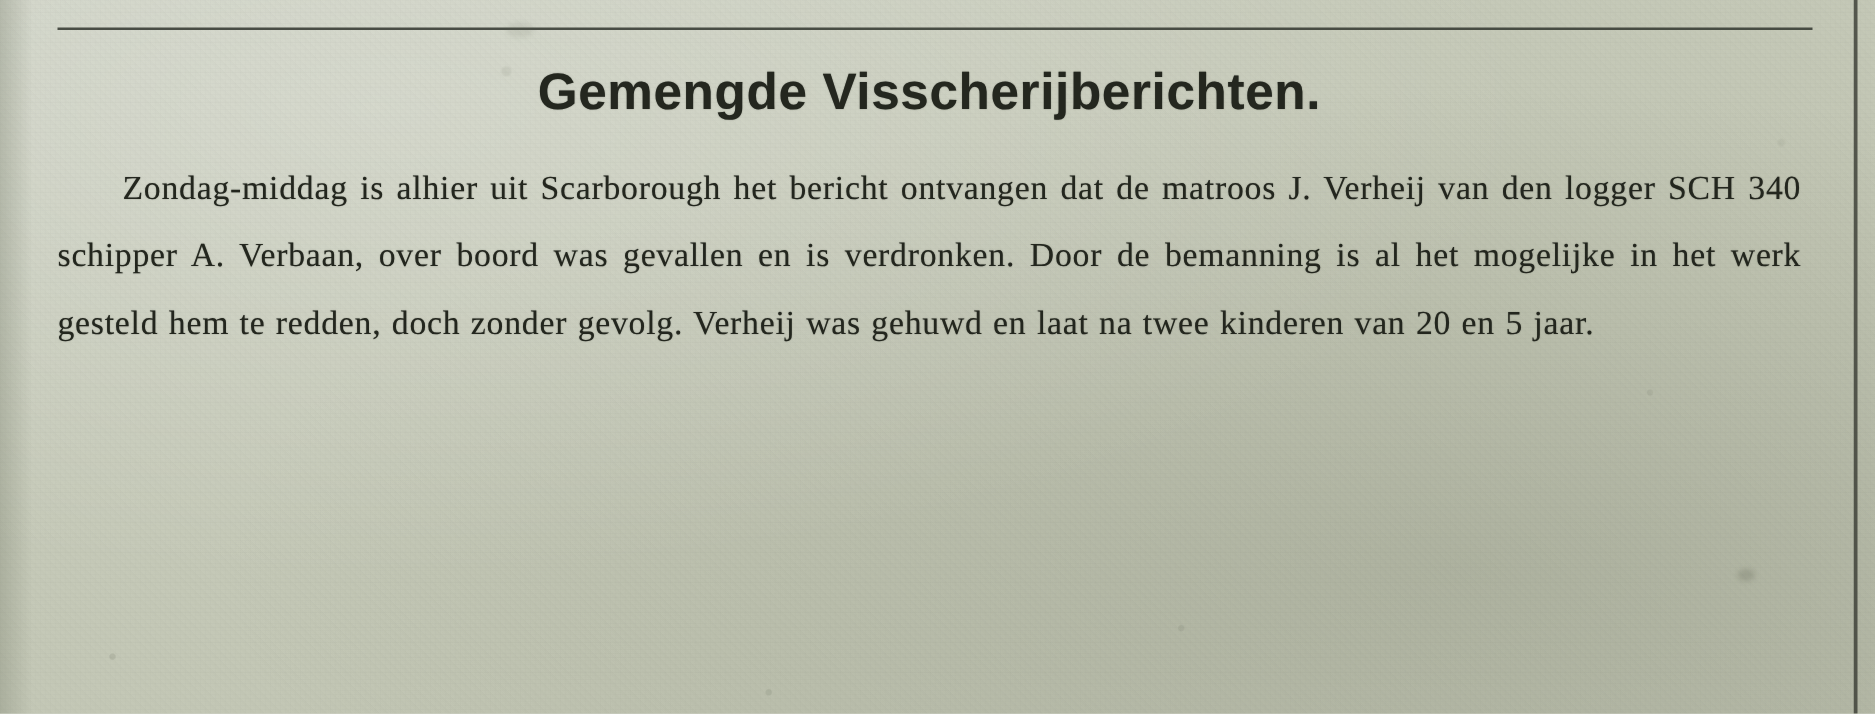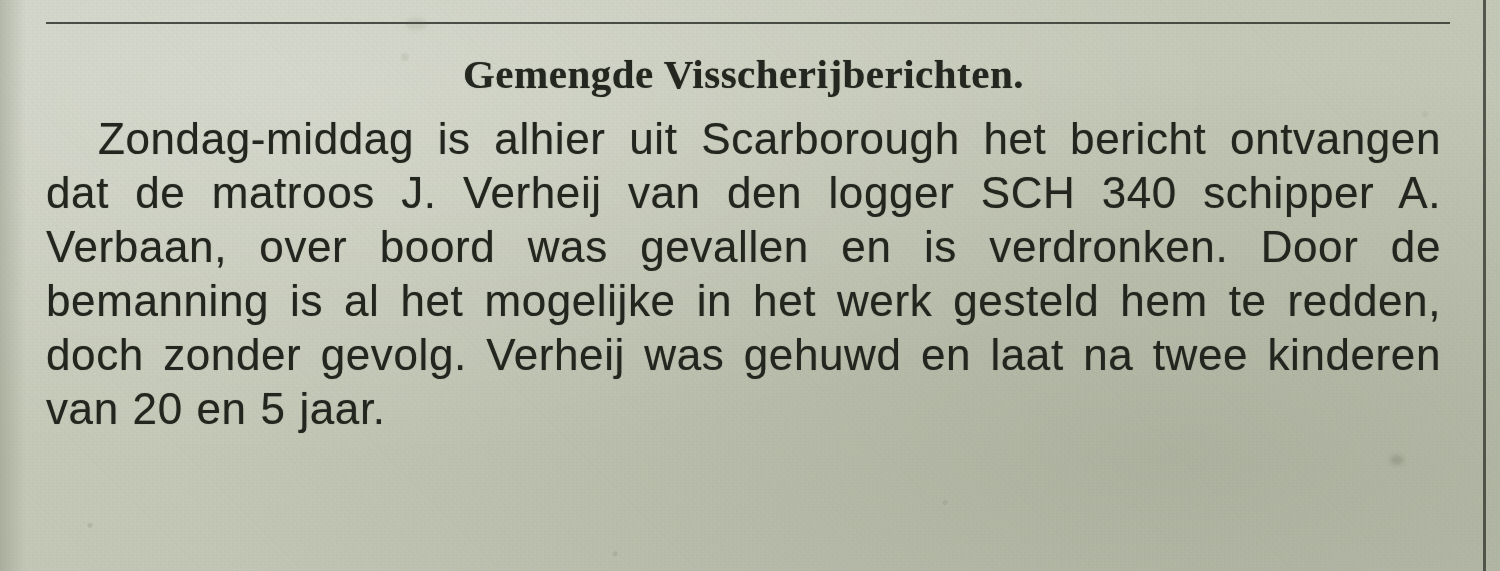--- a/index.html
+++ b/index.html
@@ -82,33 +82,33 @@
   }
 
   .article {
     position: absolute;
     left: 46px;
     top: 36px;
     width: 1395px;
   }
 
   .headline {
-    font-family: Liberation Serif, serif;
+    font-family: Liberation Sans, sans-serif;
     font-weight: 700;
     font-size: 41px;
     letter-spacing: 0.5px;
     color: #24271f;
     text-align: center;
-    margin: 14px 0 8px 0;
+    margin: 14px 0 20px 0;
     text-shadow: 0 0 1px rgba(40,44,36,0.55);
   }
 
   .body-text {
-    font-family: Liberation Sans, sans-serif;
-    font-size: 44px;
+    font-family: Liberation Serif, serif;
+    font-size: 27px;
     line-height: 54px;
     color: #23261e;
     text-align: justify;
     text-justify: inter-word;
     letter-spacing: 0.6px;
     word-spacing: 1px;
     text-shadow: 0 0 1px rgba(35,38,30,0.45);
     margin: 0;
     padding-top: 6px;
   }

